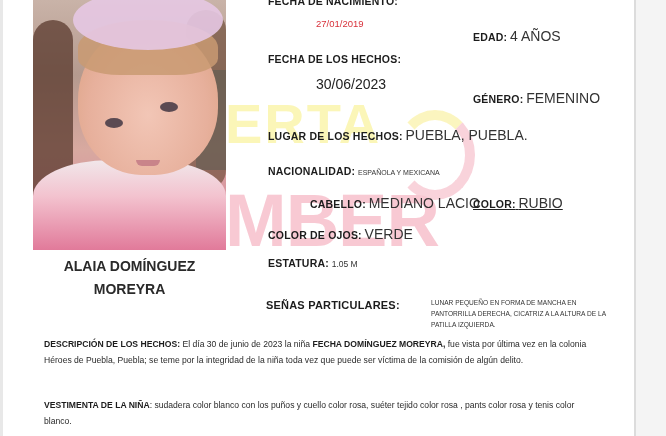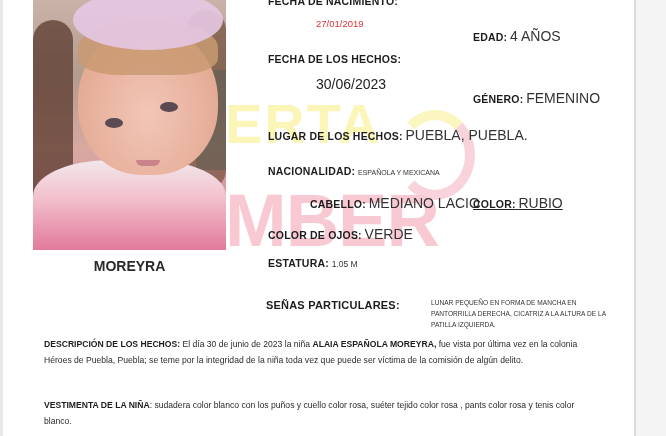--- a/index.html
+++ b/index.html
@@ -93,20 +93,21 @@
   <div class="shirt"></div>
   <div class="head"></div>
   <div class="fringe"></div>
   <div class="bow"></div>
   <div class="eye l"></div>
   <div class="eye r"></div>
   <div class="mouth"></div>
 </div>
 
 <div class="name">
+  <div>ALAIA DOMÍNGUEZ</div>
   <div>MOREYRA</div>
 </div>
 
 <div class="watermark">
   <div class="wm-top">ERTA</div>
   <div class="wm-arc"></div>
   <div class="wm-bottom">MBER</div>
 </div>
 
 <div class="field" style="left:268px; top:-5px;">
@@ -162,18 +163,18 @@
   <span class="lbl">ESTATURA:</span>
   <span class="val" style="font-size:8.5px;">1.05 M</span>
 </div>
 
 <div class="field" style="left:266px; top:299px;">
   <span class="lbl" style="font-size:11px;">SEÑAS PARTICULARES:</span>
 </div>
 <div class="senas-val">LUNAR PEQUEÑO EN FORMA DE MANCHA EN PANTORRILLA DERECHA, CICATRIZ A LA ALTURA DE LA PATILLA IZQUIERDA.</div>
 
 <div class="paragraph" style="top:336px;">
-  <b>DESCRIPCIÓN DE LOS HECHOS:</b><span> El día 30 de junio de 2023 la niña </span><b>ALAIA ESPAÑOLA MOREYRA,</b><span> fue vista por última vez en la colonia Héroes de Puebla, Puebla; se teme por la integridad de la niña toda vez que puede ser víctima de la comisión de algún delito.</span>
+  <b>DESCRIPCIÓN DE LOS HECHOS:</b><span> El día 30 de junio de 2023 la niña </span><b>FECHA DOMÍNGUEZ MOREYRA,</b><span> fue vista por última vez en la colonia Héroes de Puebla, Puebla; se teme por la integridad de la niña toda vez que puede ser víctima de la comisión de algún delito.</span>
 </div>
 
 <div class="paragraph" style="top:397px;">
   <b>VESTIMENTA DE LA NIÑA</b><span>: sudadera color blanco con los puños y cuello color rosa, suéter tejido color rosa , pants color rosa y tenis color blanco.</span>
 </div>
 
 </body></html>

